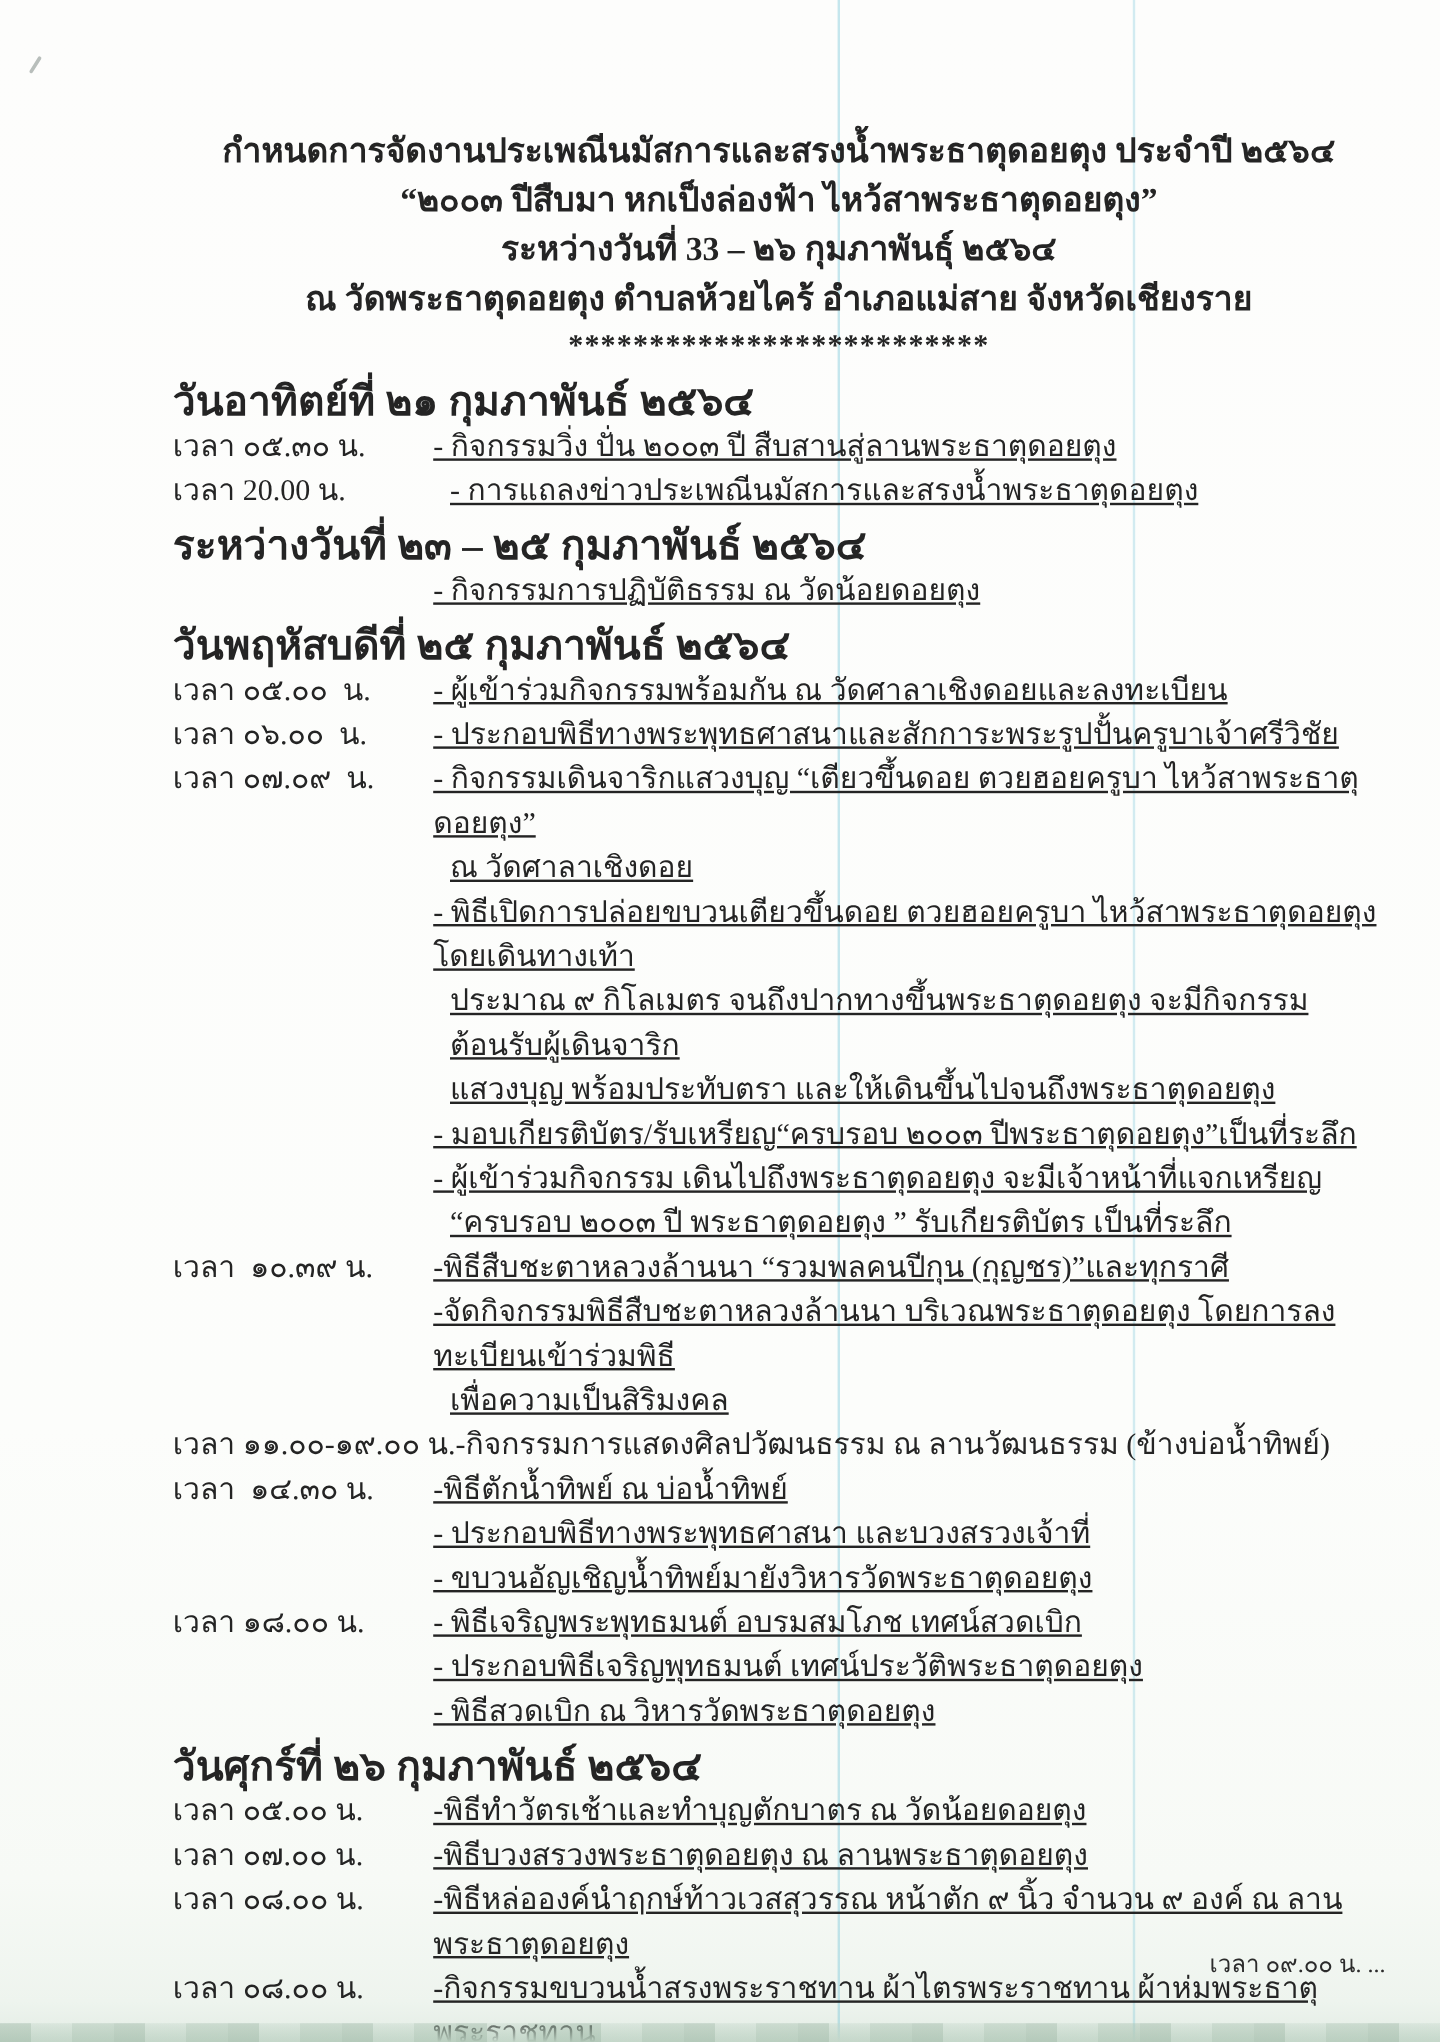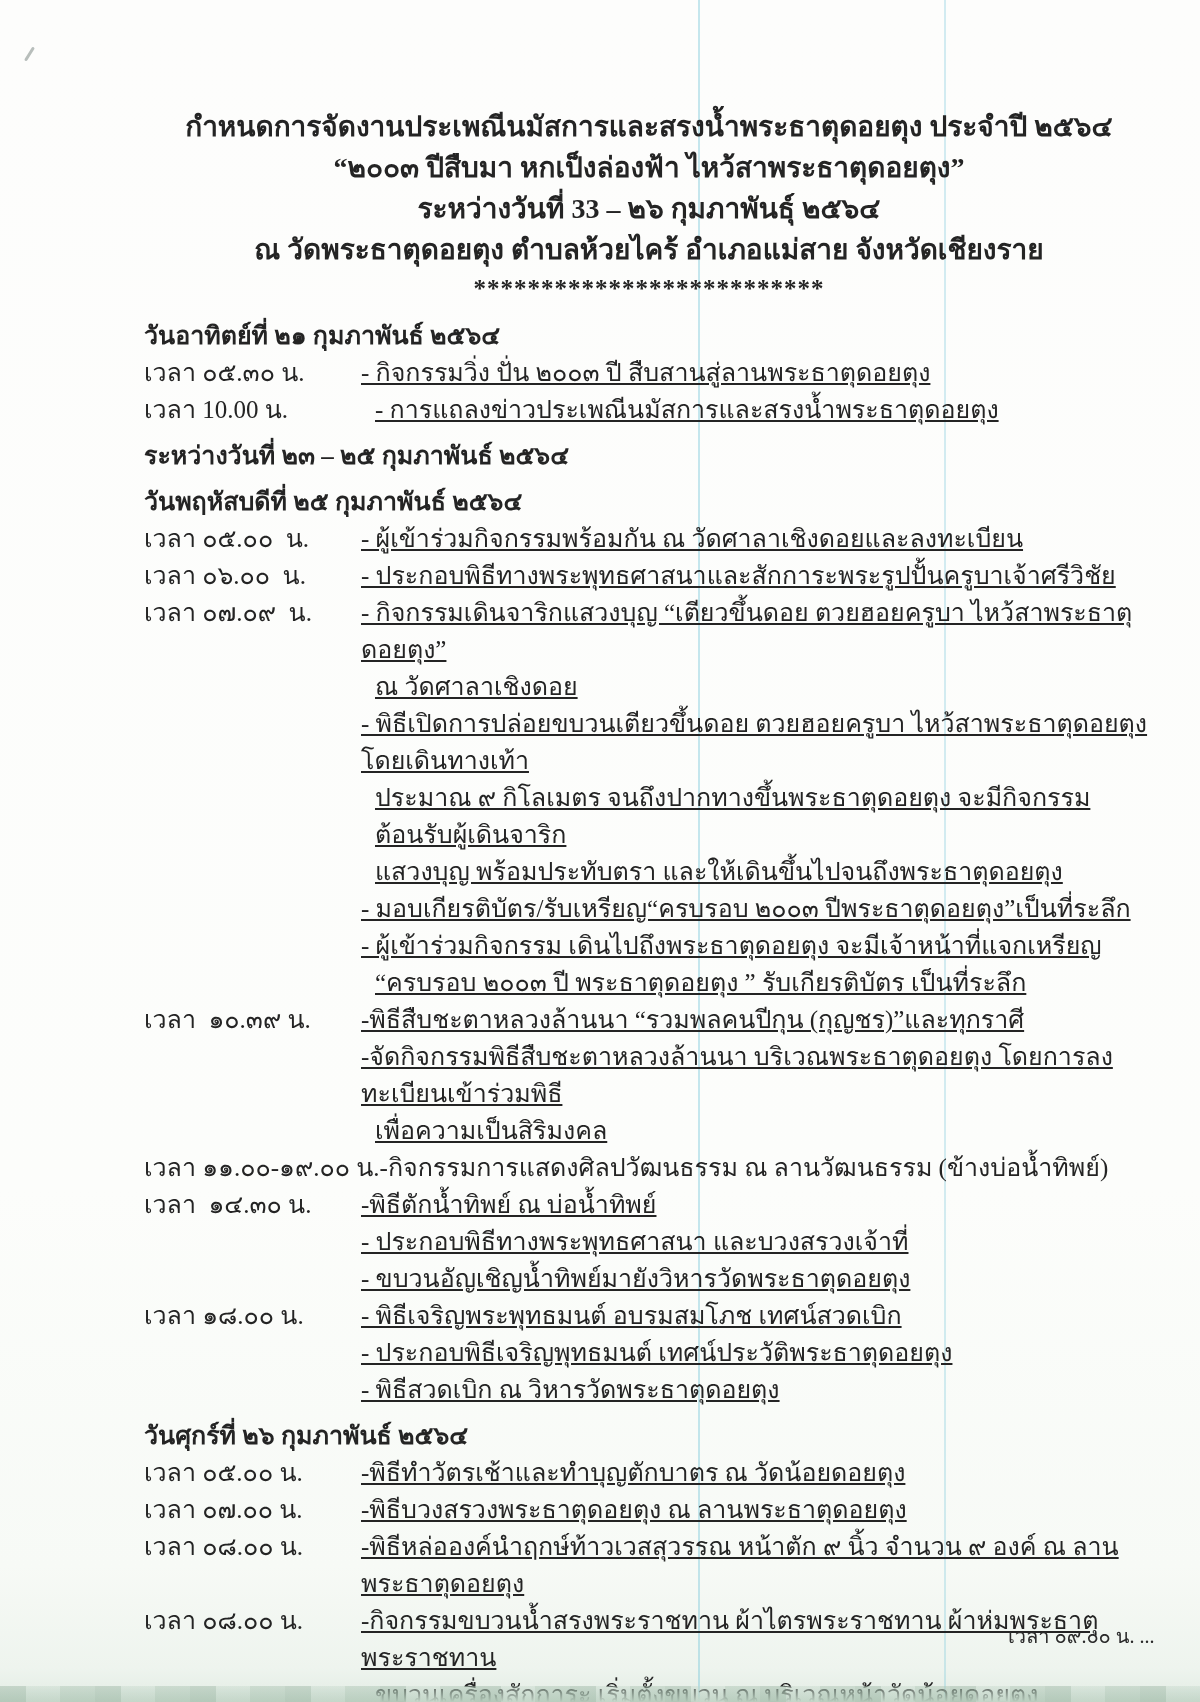--- a/index.html
+++ b/index.html
@@ -25,21 +25,21 @@
   }
   .speck{
     position:absolute;left:28px;top:46px;width:3px;height:16px;
     background:#9aa3a0;transform:rotate(32deg);border-radius:2px;opacity:.7;
   }
   .content{position:absolute;left:144px;top:58px;width:1010px;margin-top:48px;}
   .title-block{text-align:center;font-weight:bold;font-size:28px;}
   .title-block .tline{line-height:41px;}
   .divider{line-height:38px;font-size:25px;letter-spacing:1px;font-weight:bold;}
   #schedule{margin-top:2px;font-size:25px;}
-  .sec-heading{font-weight:bold;font-size:25px;line-height:37px;margin-top:9px;}
+  .sec-heading{font-weight:bold;font-size:34px;line-height:37px;margin-top:9px;}
   .row{display:flex;gap:20px;}
   .time{flex:0 0 197px;line-height:37px;white-space:pre;}
   .lines{flex:1;text-decoration:underline;}
   .line{line-height:37px;}
   .line.ind{padding-left:14px;}
   .full-line{line-height:37px;}
   .footer-note{
     position:absolute;left:1008px;top:1620px;
     font-size:20px;color:#2b2b2b;white-space:nowrap;
   }
@@ -62,28 +62,31 @@
     </div>
     <div id="schedule">
         <div class="sec-heading">วันอาทิตย์ที่ ๒๑ กุมภาพันธ์ ๒๕๖๔</div>
         <div class="row">
           <div class="time">เวลา ๐๕.๓๐ น.</div>
           <div class="lines">
             <div class="line">- กิจกรรมวิ่ง ปั่น ๒๐๐๓ ปี สืบสานสู่ลานพระธาตุดอยตุง</div>
           </div>
         </div>
         <div class="row">
-          <div class="time">เวลา 10.00 น.</div>
+          <div class="time">เวลา 20.00 น.</div>
           <div class="lines">
             <div class="line ind">- การแถลงข่าวประเพณีนมัสการและสรงน้ำพระธาตุดอยตุง</div>
           </div>
         </div>
         <div class="sec-heading">ระหว่างวันที่ ๒๓ – ๒๕ กุมภาพันธ์ ๒๕๖๔</div>
         <div class="row">
           <div class="time"></div>
+          <div class="lines">
+            <div class="line">- กิจกรรมการปฏิบัติธรรม  ณ วัดน้อยดอยตุง</div>
+          </div>
         </div>
         <div class="sec-heading">วันพฤหัสบดีที่ ๒๕ กุมภาพันธ์ ๒๕๖๔</div>
         <div class="row">
           <div class="time">เวลา ๐๕.๐๐  น.</div>
           <div class="lines">
             <div class="line">- ผู้เข้าร่วมกิจกรรมพร้อมกัน ณ วัดศาลาเชิงดอยและลงทะเบียน</div>
           </div>
         </div>
         <div class="row">
           <div class="time">เวลา ๐๖.๐๐  น.</div>

